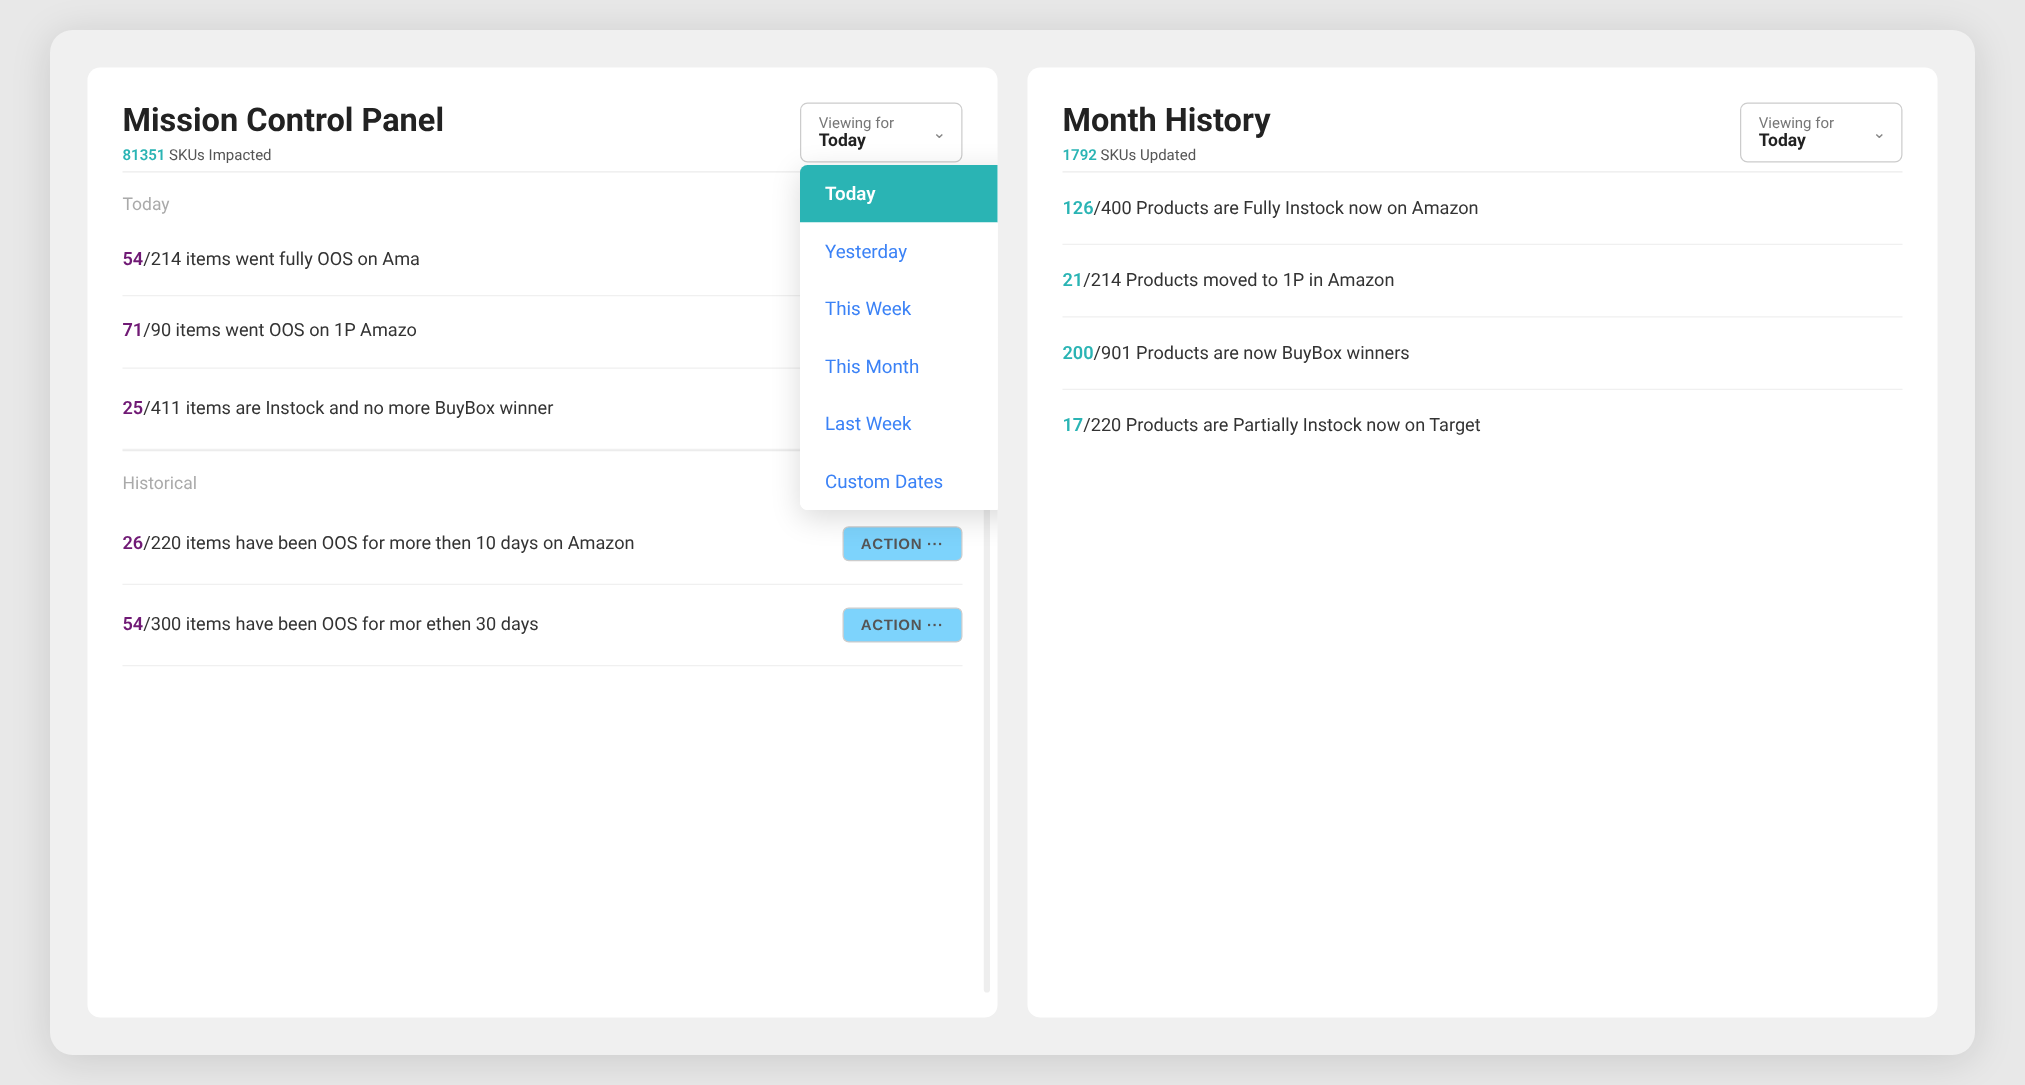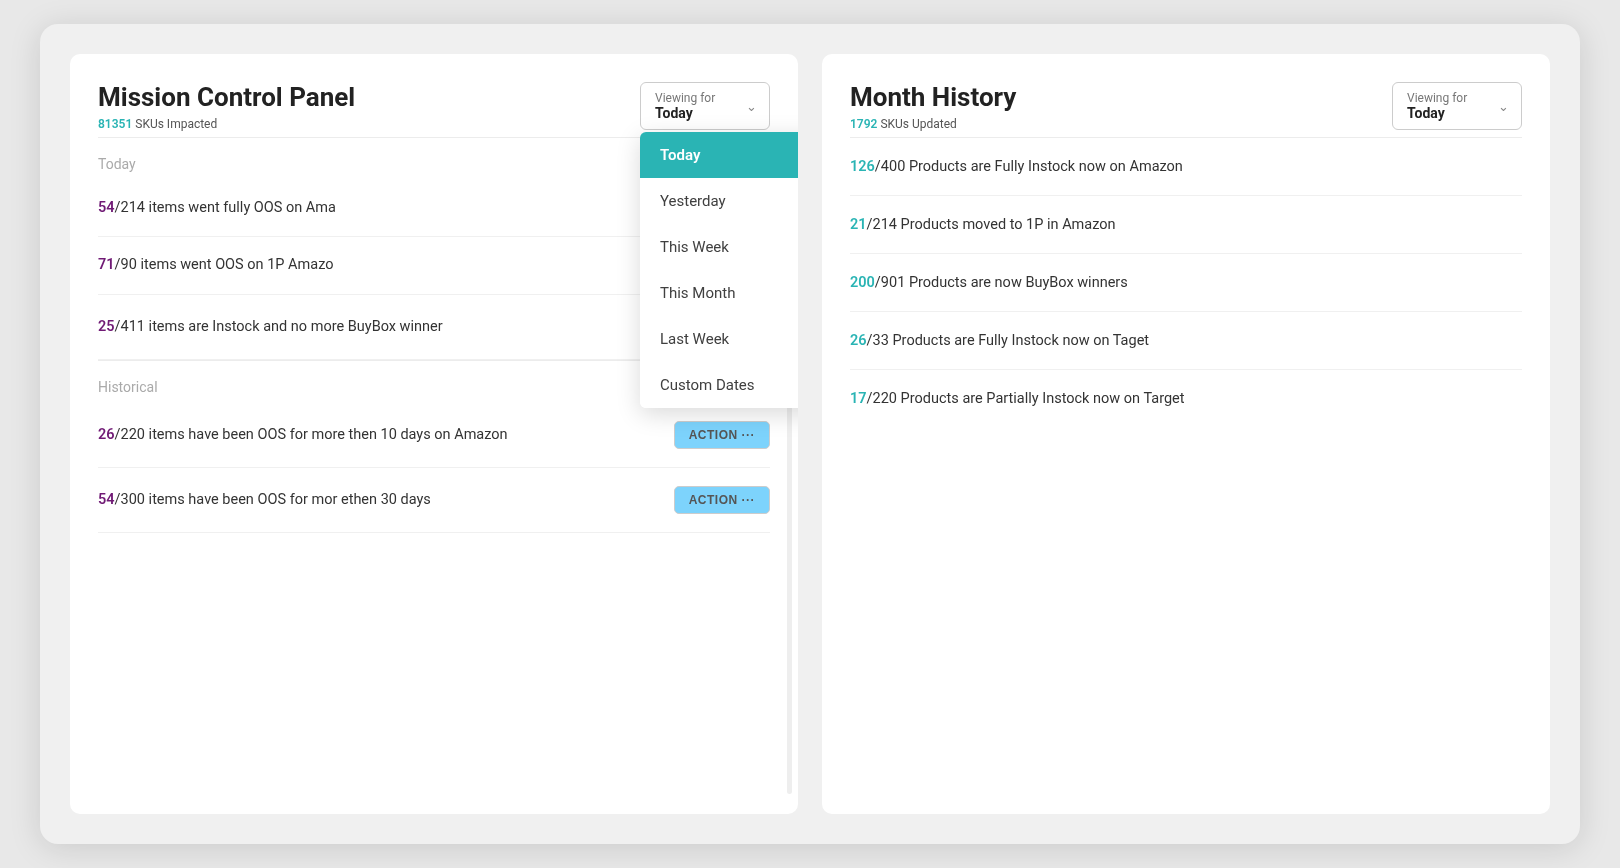--- a/index.html
+++ b/index.html
@@ -96,21 +96,21 @@
       background: #fff;
       border-radius: 6px;
       box-shadow: 0 6px 24px rgba(0,0,0,0.15);
       z-index: 100;
       overflow: hidden;
       min-width: 220px;
     }
     .dropdown-item {
       padding: 14px 20px;
       font-size: 15px;
-      color: #404040;
+      color: #3b82f6;
       cursor: pointer;
       background: #fff;
     }
     .dropdown-item.active {
       background: #2ab4b4;
       color: #fff;
       font-weight: 600;
     }
     .divider {
       height: 1px;
@@ -299,25 +299,20 @@
         <span class="accent">21</span><span>/214 Products moved to 1P in Amazon</span>
       </div>
     </div>
 
     <div class="history-item-row">
       <div class="history-item-text">
         <span class="accent">200</span><span>/901 Products are now BuyBox winners</span>
       </div>
     </div>
 
-    <div class="history-item-row">
-      <div class="history-item-text">
-        <span class="accent">26</span><span>/33 Products are Fully Instock now on Taget</span>
-      </div>
-    </div>
 
     <div class="history-item-row">
       <div class="history-item-text">
         <span class="accent">17</span><span>/220 Products are Partially Instock now on Target</span>
       </div>
     </div>
 
   </div>
 </div>
 

